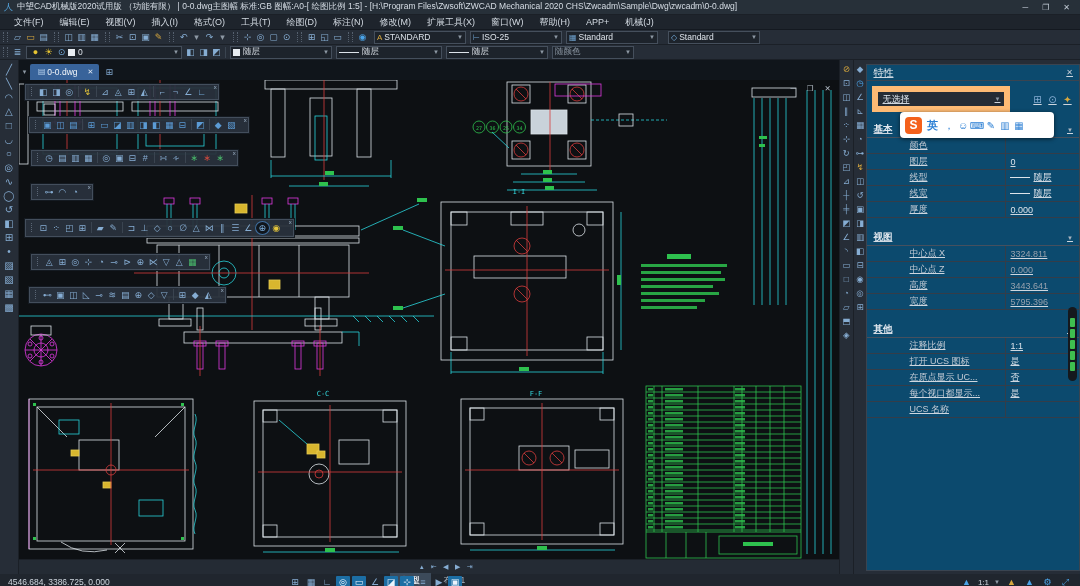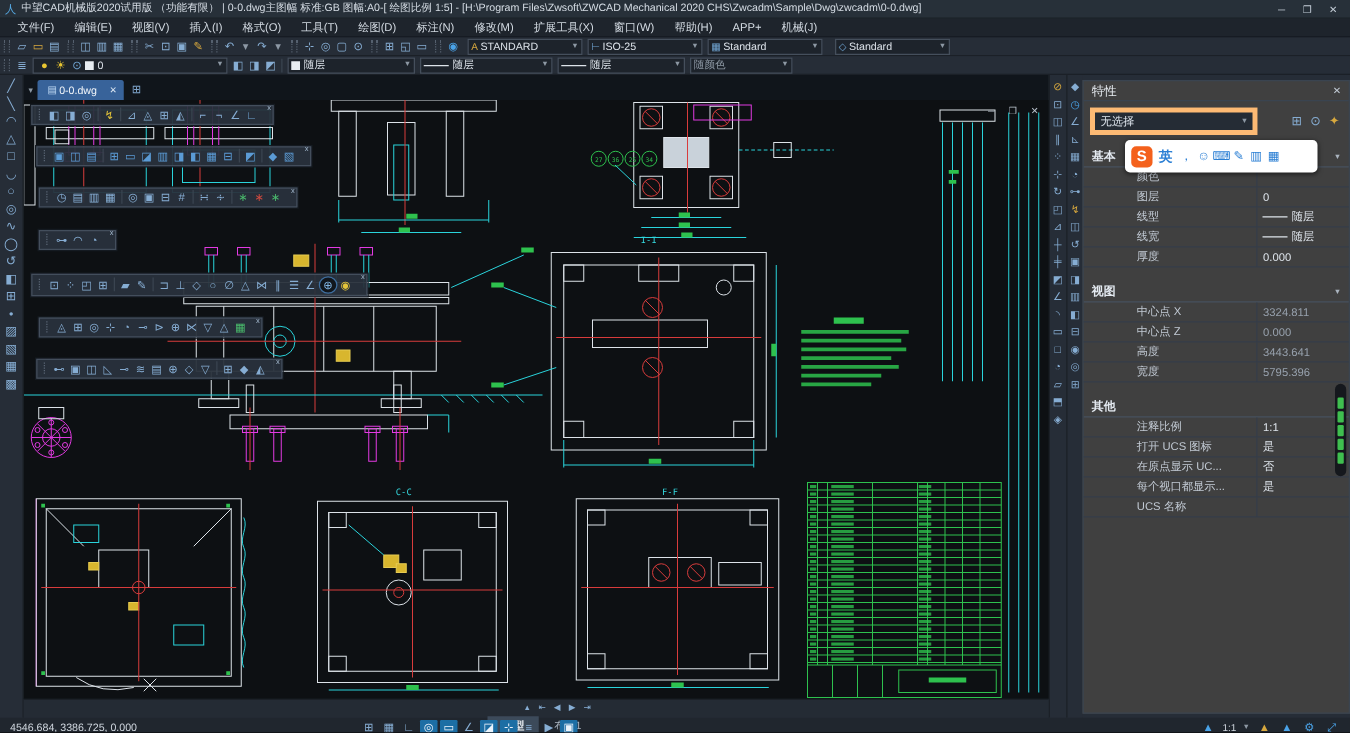--- a/index.html
+++ b/index.html
@@ -53,26 +53,26 @@
       box-shadow:0 0 0 1px #141a21;padding:1px 10px 1px 5px;z-index:20;}
   .ft .icon{width:13px;height:12px;line-height:12px;font-size:9px;}
   .ft .ft-close{position:absolute;top:-1px;right:1px;font-size:6px;color:#9fb4c9;cursor:pointer;}
   .ft .grip2{width:2px;height:9px;border-left:1px dotted #5a6675;margin-right:3px;}
   
   .right-rail{width:13px;background:#262d37;border-left:1px solid #1b2027;display:flex;flex-direction:column;
               align-items:center;padding-top:3px;}
   .right-rail .icon{width:12px;height:12px;line-height:12px;font-size:8.5px;margin-bottom:2px;}
   
   .palette-col{width:216px;background:#262d37;}
-  .palette{margin-top:4px;background:#404040;border:1px solid #3a4450;height:505px;position:relative;}
+  .palette{margin-top:4px;background:#0c4a6e;border:1px solid #3a4450;height:505px;position:relative;text-decoration:underline;}
   .pal-header{height:15px;display:flex;align-items:center;padding:0 6px;font-size:10px;color:#e8edf2;
               border-bottom:1px solid #3a4450;}
   .pal-header .close{margin-left:auto;font-size:8px;color:#c3ccd6;cursor:pointer;}
   .pal-sel-row{display:flex;align-items:center;padding:5px 5px 2px;}
-  .pal-sel{flex:0 0 118px;display:flex;align-items:center;background:#252c35;border:4px solid #fdba74;height:14px;
+  .pal-sel{flex:0 0 118px;display:flex;align-items:center;background:#252c35;border:6px solid #fdba74;height:14px;
            font-size:9px;color:#dfe6ee;padding:0 4px;cursor:pointer;}
   .pal-sel .arr{margin-left:auto;font-size:6px;color:#8d98a4;}
   .pal-tools{display:flex;margin-left:auto;gap:2px;}
   .pal-tools .icon{font-size:10px;}
   .pal-section{margin-top:12px;}
   .pal-section:first-of-type{margin-top:8px;}
   .sec-head{display:flex;align-items:center;font-size:9.5px;font-weight:bold;color:#e3e9f0;padding:1px 6px;
             border-bottom:1px solid #46505e;}
   .sec-head .arr{margin-left:auto;font-size:6px;color:#aab4bf;cursor:pointer;}
   .prop-row{display:flex;height:15px;align-items:center;font-size:9px;border-bottom:1px solid #343d49;}

